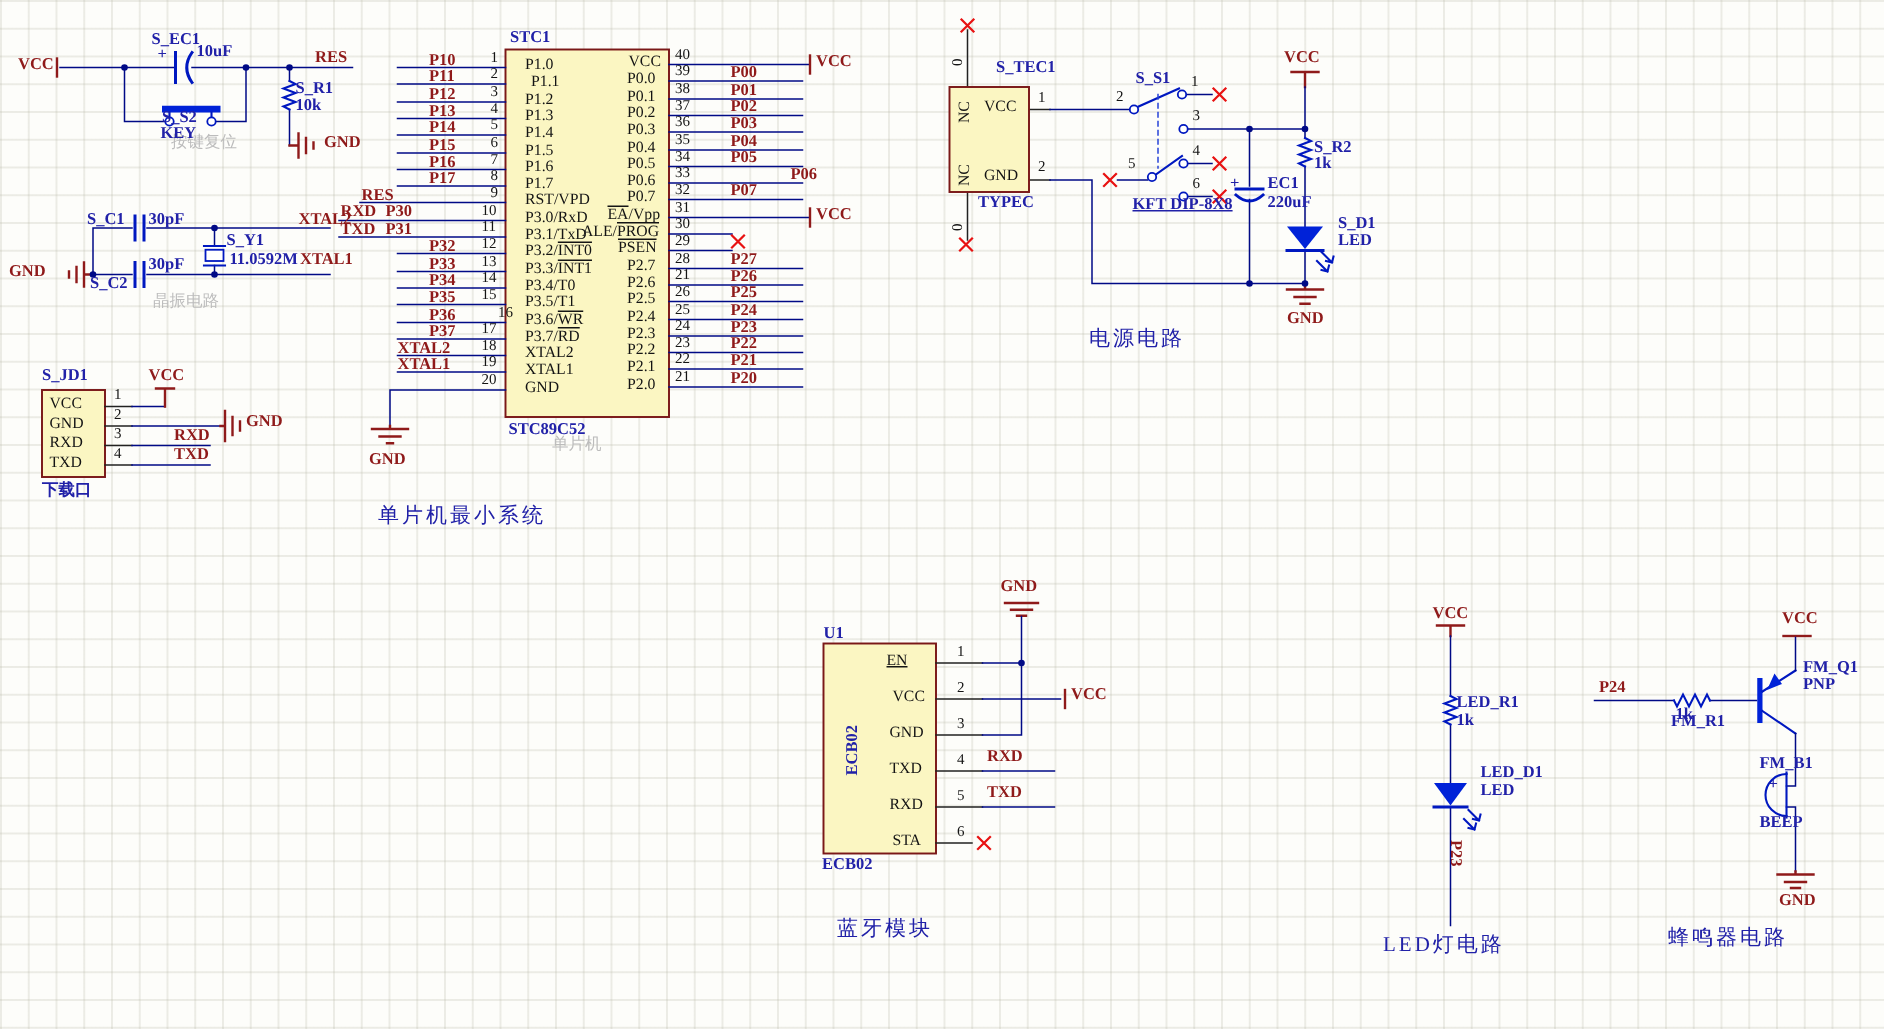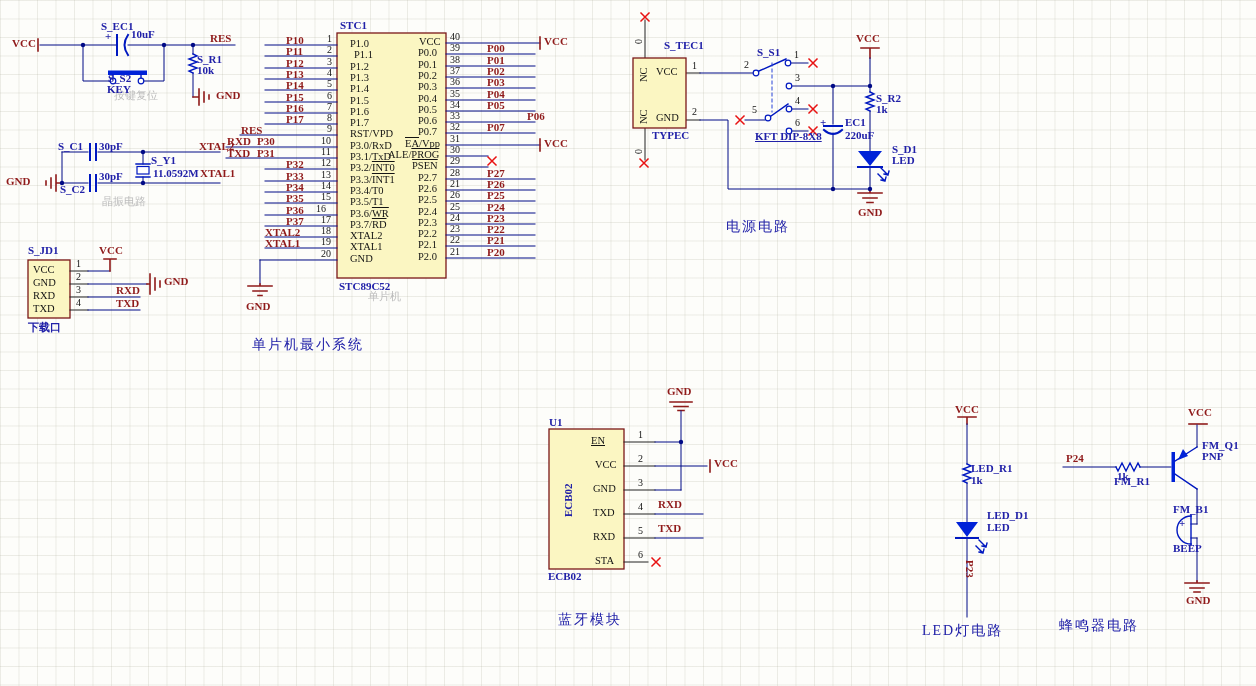--- a/index.html
+++ b/index.html
@@ -170,21 +170,21 @@
       </g>
       <path class="pw" d="M1197,581 V583 M1185,583 H1209 M1190,588 H1204 M1194,592 H1200"></path>
     </g>
   </svg>
 
   <div id="labels">
       <div class="lb title" style="left: 252px; top: 338px;">单片机最小系统</div>
       <div class="lb title" style="left: 726px; top: 220px;">电源电路</div>
       <div class="lb title" style="left: 558px; top: 613px;">蓝牙模块</div>
       <div class="lb title" style="left: 922px; top: 624px;">LED灯电路</div>
-      <div class="lb title" style="left: 1059px; top: 619px;">蜂鸣器电路</div>
+      <div class="lb title" style="left: 1112px; top: 619px;">蜂鸣器电路</div>
       <div class="lb gray" style="left: 114px; top: 90px;">按键复位</div>
       <div class="lb gray" style="left: 102px; top: 196px;">晶振电路</div>
       <div class="lb gray" style="left: 368px; top: 291px;">单片机</div>
       <div class="lb ref" style="left: 28px; top: 322px;">下载口</div>
       <div class="lb net" style="left: 12px; top: 38px;">VCC</div>
       <div class="lb ref" style="left: 101px; top: 21px;">S_EC1</div>
       <div class="lb ref" style="left: 105px; top: 31px;">+</div>
       <div class="lb ref" style="left: 131px; top: 29px;">10uF</div>
       <div class="lb ref" style="left: 108px; top: 56px; margin-top: 17px;">S_S2</div>
       <div class="lb ref" style="left: 107px; top: 84px;">KEY</div>
@@ -264,21 +264,21 @@
       <div class="lb pnum" style="left: 327px; top: 91px;">6</div>
       <div class="lb pnum" style="left: 327px; top: 102px;">7</div>
       <div class="lb pnum" style="left: 327px; top: 113px;">8</div>
       <div class="lb pnum" style="left: 327px; top: 124px;">9</div>
       <div class="lb pnum" style="left: 321px; top: 136px;">10</div>
       <div class="lb pnum" style="left: 321px; top: 147px;">11</div>
       <div class="lb pnum" style="left: 321px; top: 158px;">12</div>
       <div class="lb pnum" style="left: 321px; top: 170px;">13</div>
       <div class="lb pnum" style="left: 321px; top: 181px;">14</div>
       <div class="lb pnum" style="left: 321px; top: 192px;">15</div>
-      <div class="lb pnum" style="left: 316px; top: 204px;">16</div>
+      <div class="lb pnum" style="left: 332px; top: 204px;">16</div>
       <div class="lb pnum" style="left: 321px; top: 215px;">17</div>
       <div class="lb pnum" style="left: 321px; top: 226px;">18</div>
       <div class="lb pnum" style="left: 321px; top: 237px;">19</div>
       <div class="lb pnum" style="left: 321px; top: 249px;">20</div>
       <div class="lb pnum" style="left: 450px; top: 32px;">40</div>
       <div class="lb pnum" style="left: 450px; top: 43px;">39</div>
       <div class="lb pnum" style="left: 450px; top: 55px;">38</div>
       <div class="lb pnum" style="left: 450px; top: 66px;">37</div>
       <div class="lb pnum" style="left: 450px; top: 77px;">36</div>
       <div class="lb pnum" style="left: 450px; top: 89px;">35</div>

